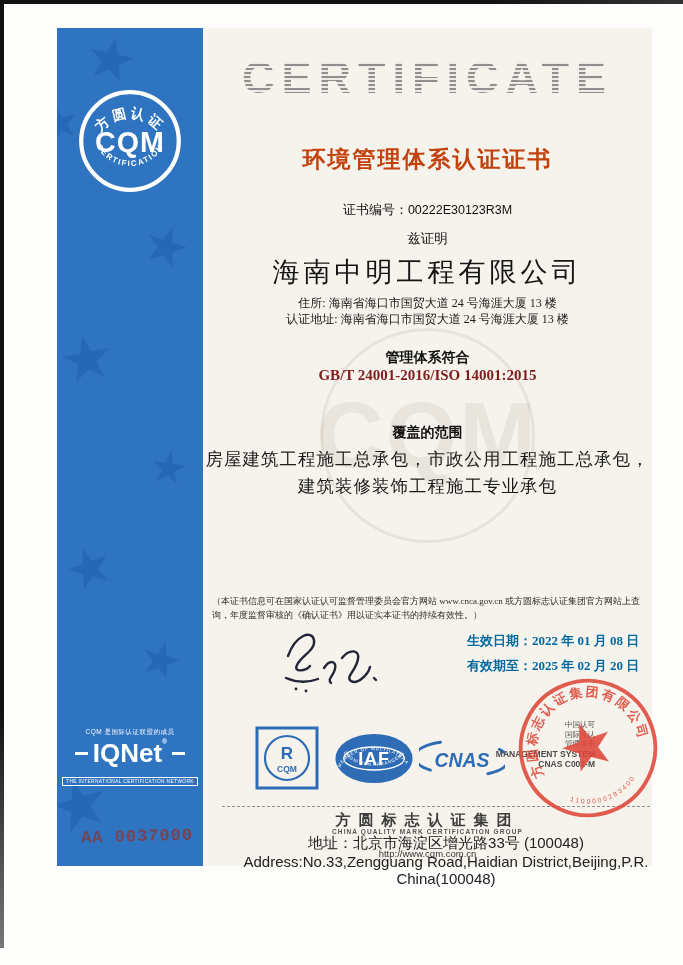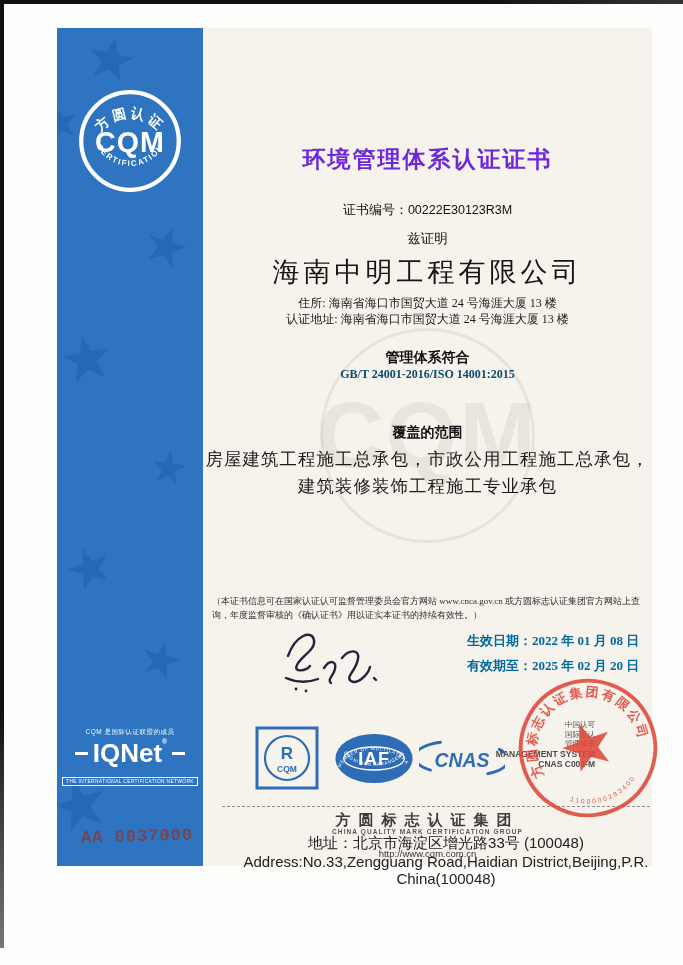--- a/index.html
+++ b/index.html
@@ -44,33 +44,33 @@
   .watermark { left:146px; top:290px; width:449px; height:235px; display:flex; align-items:center; justify-content:center; z-index:0; }
   .watermark-circle { position:relative; width:215px; height:215px; border:3px solid rgba(140,130,110,.14); border-radius:50%;
                       display:flex; align-items:center; justify-content:center; }
   .watermark-text { font-size:92px; font-weight:bold; color:rgba(140,130,110,.12); letter-spacing:2px; font-family:"Liberation Sans",sans-serif; }
 
   .cert-heading { top:24px; font-size:45px; font-weight:bold; letter-spacing:7px; color:#8f8f8f;
                   font-family:"Liberation Sans",sans-serif; }
   .cert-heading::after { content:""; position:absolute; inset:0;
       background:repeating-linear-gradient(180deg, rgba(246,243,236,0) 0 2px, rgba(246,243,236,.92) 2px 4px); }
 
-  .cert-title { top:116px; font-size:23px; font-weight:bold; color:#6d28d9; letter-spacing:2px; }
+  .cert-title { top:116px; font-size:23px; font-weight:bold; color:#c2410c; letter-spacing:2px; }
 
   .cert-no { top:173px; font-size:13px; color:#111; font-family:"Liberation Serif",serif; }
   .cert-no .val { font-family:"Liberation Sans",sans-serif; font-size:12.5px; }
 
   .attest { top:202px; font-size:13.5px; color:#111; font-family:"Liberation Serif",serif; }
 
   .company { top:226px; font-size:27px; color:#151515; letter-spacing:4px; font-family:"Liberation Serif",serif; }
 
   .credit-block { top:268px; font-size:12px; line-height:15.5px; color:#1a1a1a; font-family:"Liberation Serif",serif; }
 
   .conform-heading { top:321px; font-size:14px; font-weight:bold; color:#111; font-family:"Liberation Serif",serif; }
-  .standard { top:339px; font-size:12px; font-weight:bold; color:#0c4a6e; font-family:"Liberation Serif",serif; }
+  .standard { top:339px; font-size:15px; font-weight:bold; color:#7f1d1d; font-family:"Liberation Serif",serif; }
 
   .scope-heading { top:396px; font-size:14px; font-weight:bold; color:#111; font-family:"Liberation Serif",serif; }
   .scope-lines { top:418px; font-size:17.5px; line-height:27px; color:#1b1b1b; letter-spacing:1px; font-family:"Liberation Serif",serif; }
 
   .disclaimer { left:155px; top:566px; width:432px; text-align:left; font-size:9px; line-height:14px; color:#2c2c2c;
                 font-family:"Liberation Serif",serif; }
 
   .signature { left:225px; top:598px; width:104px; height:72px; }
 
   .dates { left:410px; top:601px; width:200px; font-size:13px; line-height:24.5px; color:#0369a1;
@@ -137,20 +137,21 @@
         <span class="iqnet-dash"></span>
         <span class="iqnet-brand"><span>IQNet</span><span class="iqnet-reg">®</span></span>
         <span class="iqnet-dash"></span>
       </div>
       <span class="iqnet-tagline">THE INTERNATIONAL CERTIFICATION NETWORK</span>
     </div>
 
     <div class="abs serial">AA 0037000</div>
   </div>
 
+  <div class="layer center-col cert-heading">CERTIFICATE</div>
   <div class="layer center-col cert-title">环境管理体系认证证书</div>
 
   <div class="layer center-col cert-no">
     <span>证书编号：</span><span class="val">00222E30123R3M</span>
   </div>
 
   <div class="layer center-col company">海南中明工程有限公司</div>
   <div class="layer center-col attest">兹证明</div>
 
   <div class="layer center-col credit-block">

